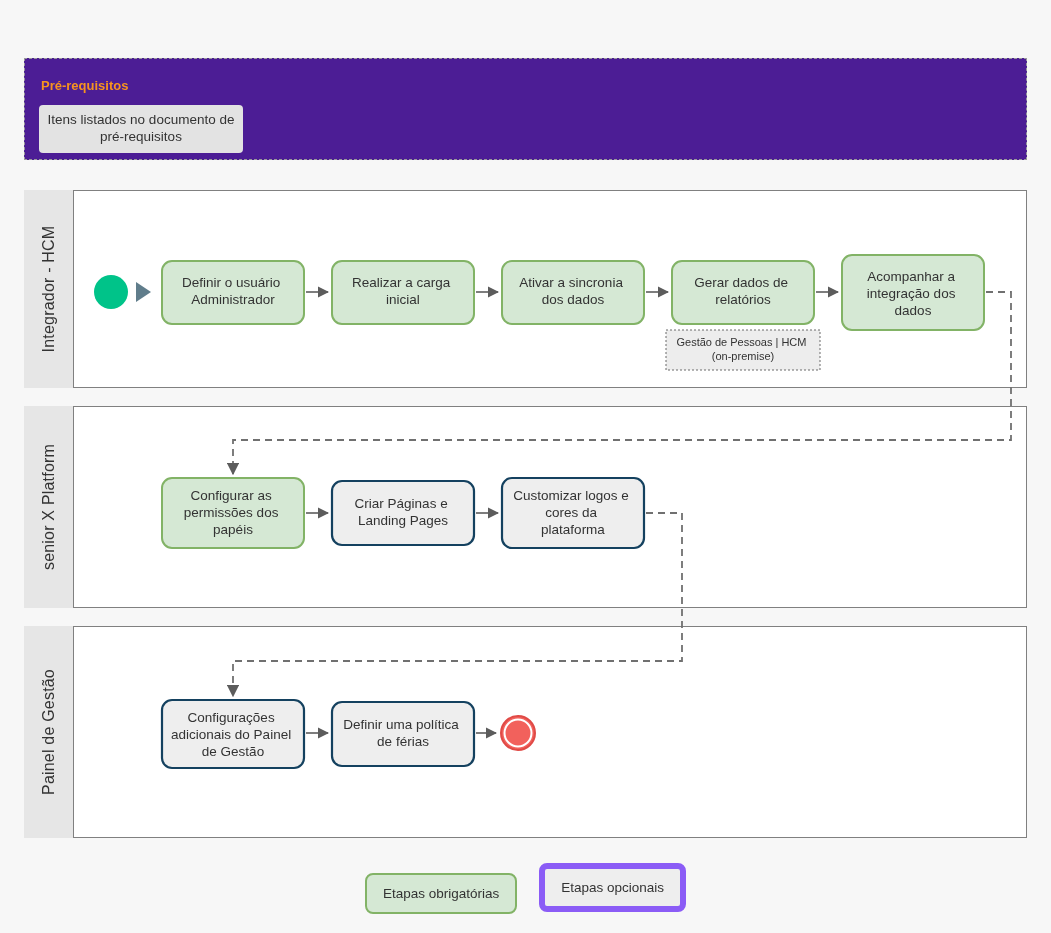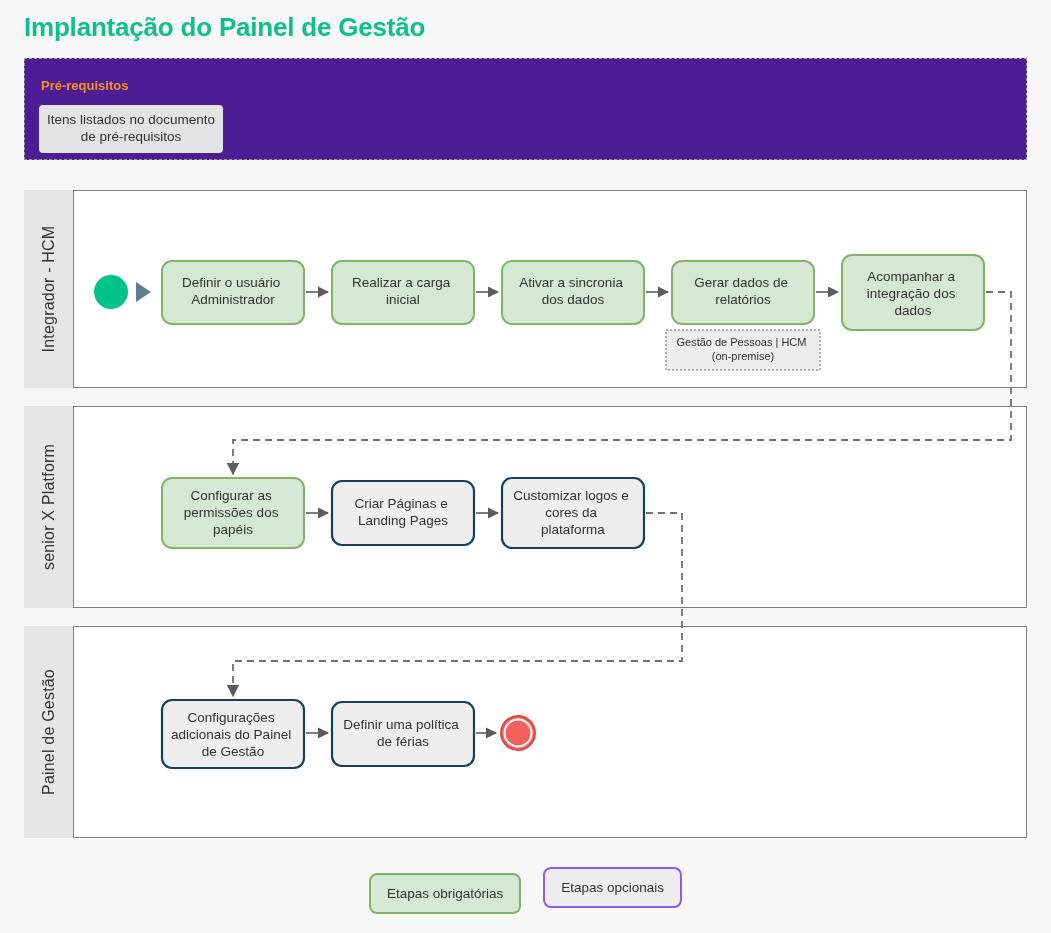--- a/index.html
+++ b/index.html
@@ -47,21 +47,21 @@
     top: 19px;
     font-size: 13px;
     font-weight: bold;
     color: #f7941e;
     white-space: nowrap;
   }
   #prereq-box {
     position: absolute;
     left: 14px;
     top: 46px;
-    width: 184px;
+    width: 204px;
     padding: 7px 6px;
     background: #e3e3e3;
     border-radius: 4px;
     font-size: 13.5px;
     line-height: 1.25;
     text-align: center;
     color: #333333;
     box-sizing: border-box;
   }
   
@@ -142,29 +142,28 @@
     white-space: nowrap;
     box-sizing: border-box;
   }
   .legend-required {
     background: #d5e8d4;
     border: 2px solid #82b366;
     margin-top: 13px;
   }
   .legend-optional {
     background: #eeeeee;
-    border: 2px solid #8b5cf6;
+    border: 6px solid #8b5cf6;
   }
 </style>
 </head>
 <body>
 
 <div id="page">
 
-  <div id="page-title">Implantação do Painel de Gestão</div>
 
   <div id="prereq-panel">
     <div id="prereq-heading">Pré-requisitos</div>
     <div id="prereq-box">Itens listados no documento de pré-requisitos</div>
   </div>
 
   <div class="lane" id="lane-0">
     <div class="lane-header">
       <span class="lane-header-label">Integrador - HCM</span>
     </div>

